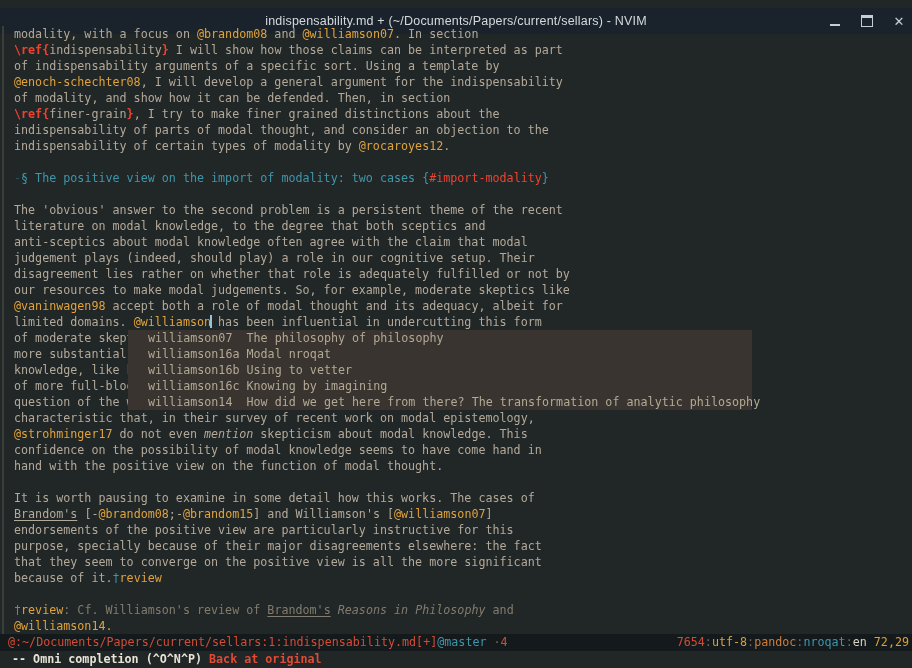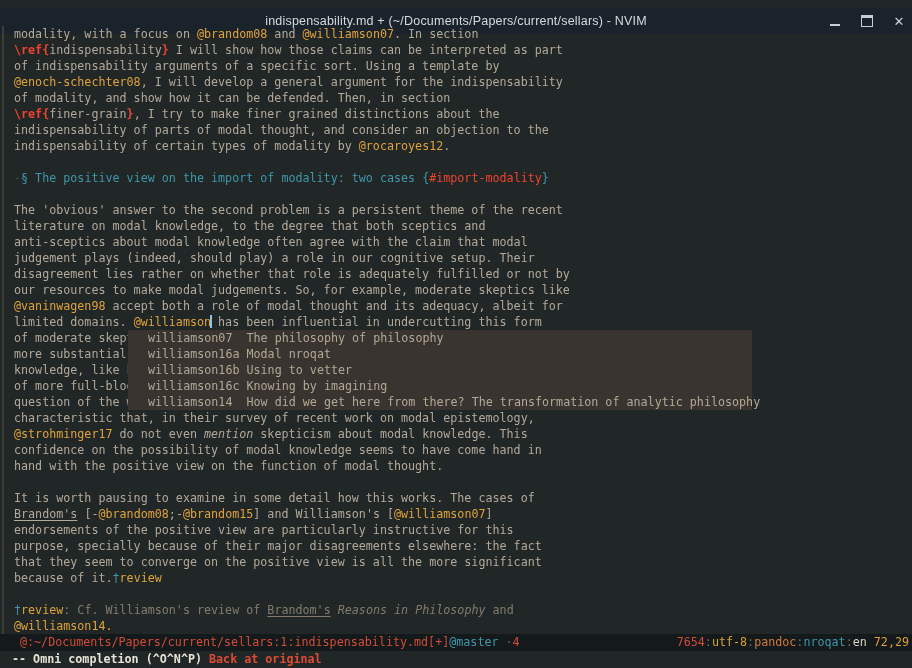--- a/index.html
+++ b/index.html
@@ -51,21 +51,21 @@
     position:absolute;left:128px;top:330px;width:624px;
     background:#393430;color:#b2a995;
     font-size:11.7px;line-height:16px;white-space:pre;z-index:5;
   }
   .popup .row{height:16px;padding-left:20px}
   
   .statusline{
     position:absolute;left:0;top:634px;width:912px;height:17px;
     background:#14191c;font-size:11.7px;line-height:17px;white-space:pre;
     display:flex;justify-content:space-between;box-sizing:border-box;
-    padding:0 3px 0 20px;overflow:hidden;
+    padding:0 3px 0 8px;overflow:hidden;
   }
   .msgline{
     position:absolute;left:0;top:651px;width:912px;height:17px;
     background:#212627;font-size:11.7px;line-height:17px;white-space:pre;
     padding-left:12px;box-sizing:border-box;font-weight:bold;
   }
   .s-red{color:#d14d36}
   .s-cyan{color:#3f97ab}
   .s-dim{color:#6b6b62}
   .s-yellow{color:#dfa032}

